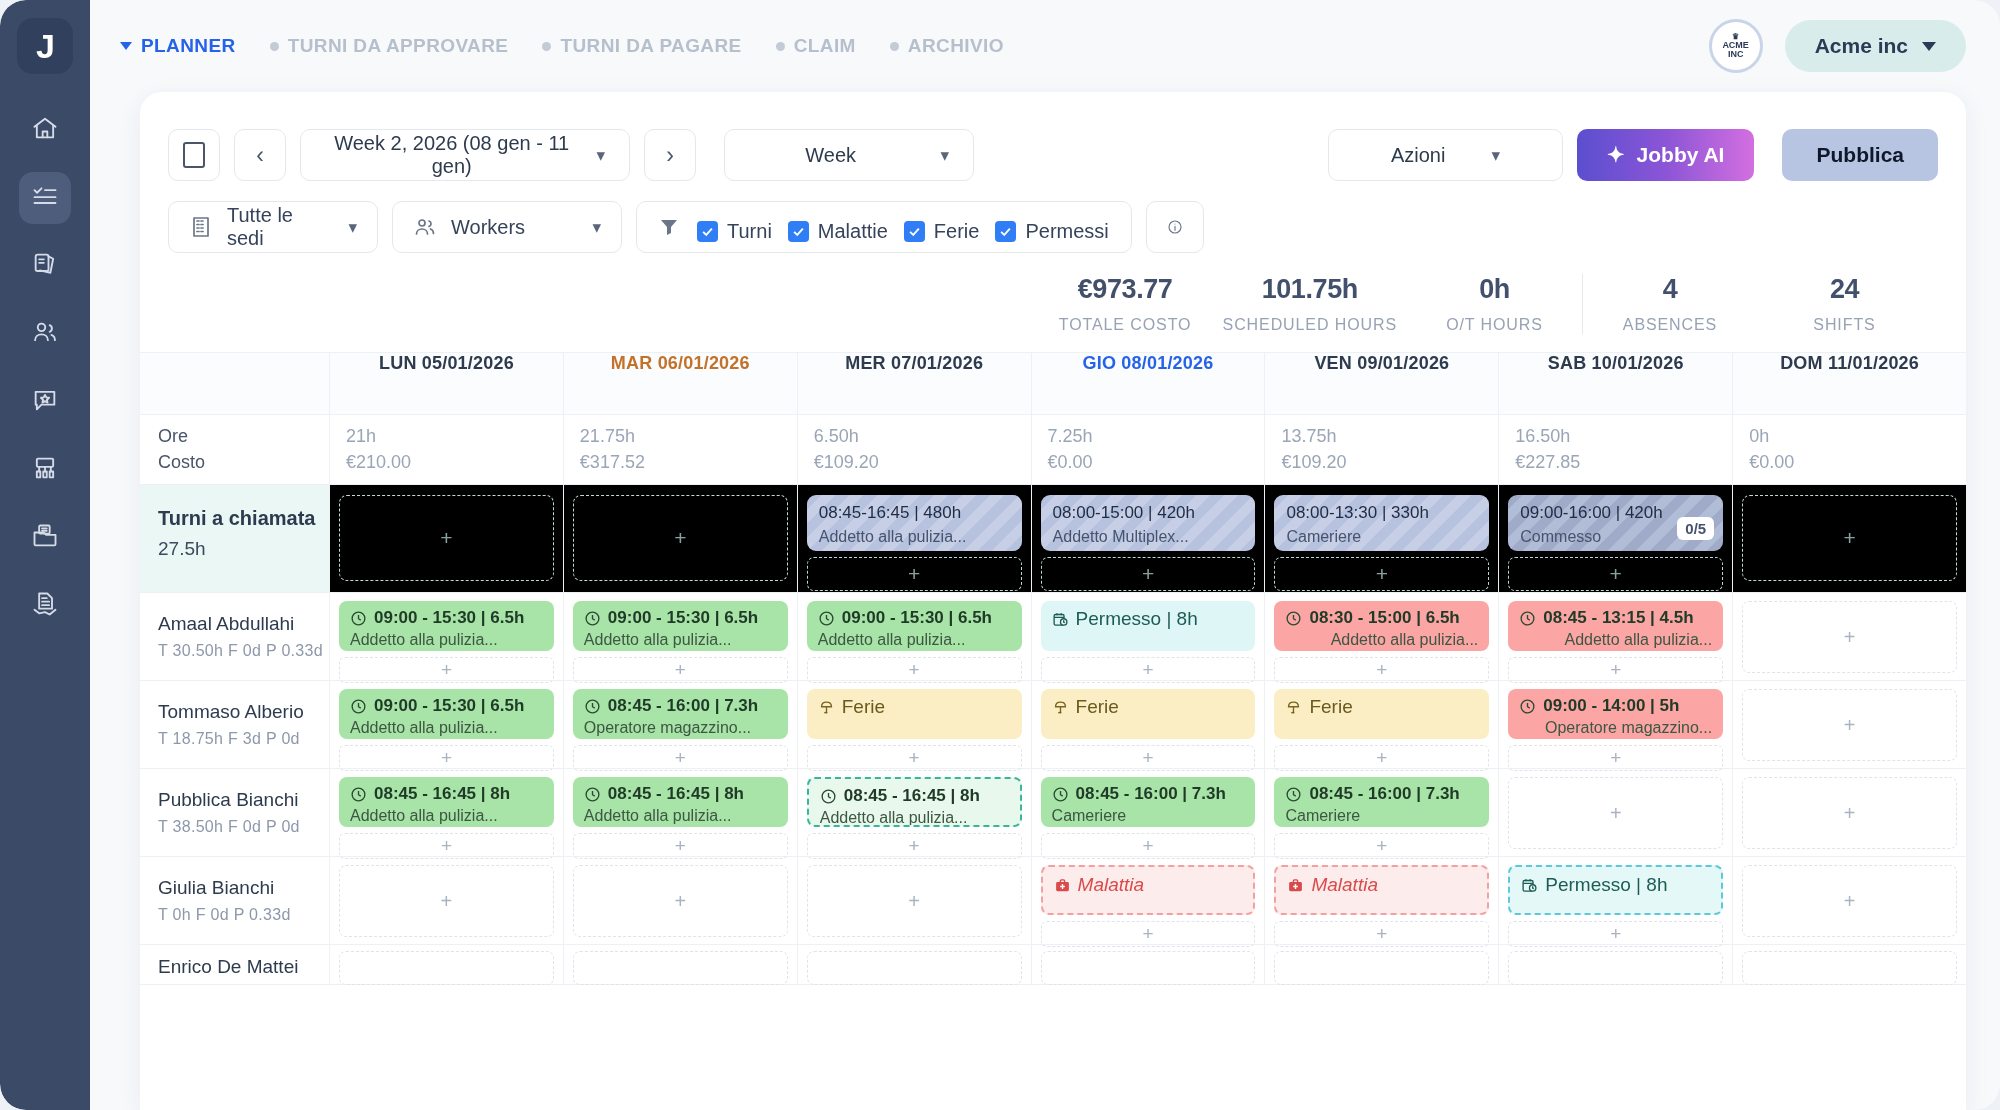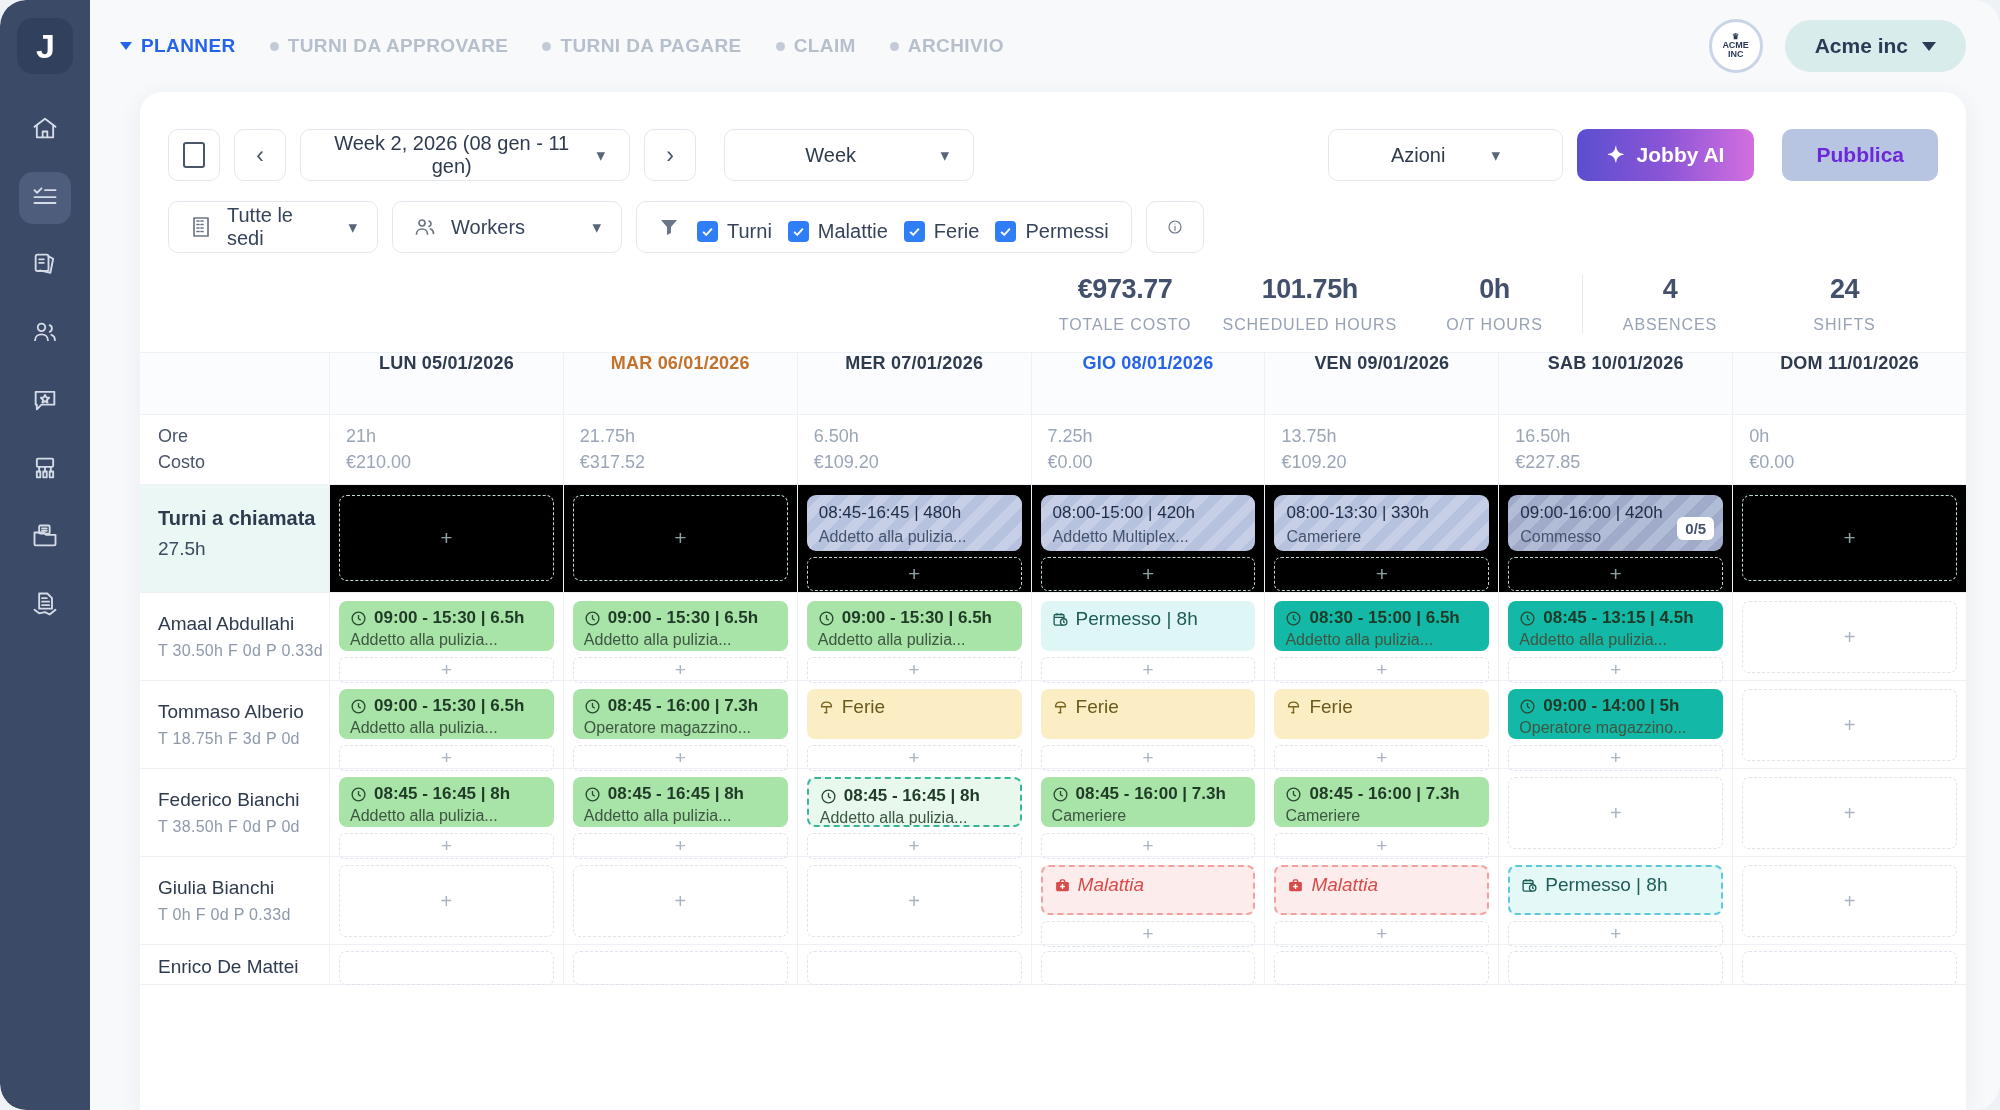--- a/index.html
+++ b/index.html
@@ -95,21 +95,21 @@
   .cv { color: #596579; font-size: 17px; }
   .spacer { flex: 1; }
   .btn-ai {
     height: 52px; border-radius: 10px; padding: 0 30px;
     background: linear-gradient(90deg,#5b4fcf 0%,#8b55d6 50%,#d36fe0 100%);
     color:#fff; font-size: 21px; font-weight: 700;
     display:flex; align-items:center; gap:12px; cursor:pointer;
   }
   .btn-pub {
     height: 52px; border-radius: 10px; padding: 0 34px;
-    background: #b7c5e2; color:#6d28d9; font-size: 21px; font-weight: 700;
+    background: #b7c5e2; color:#0f172a; font-size: 21px; font-weight: 700;
     display:flex; align-items:center; cursor:pointer; margin-left: 14px;
   }
 
   .filters { display:flex; align-items:center; gap: 14px; padding: 0 28px; height: 66px; }
   .fctl {
     border:1px solid #e3e8ee; border-radius:10px; height: 52px; background:#fff;
     display:flex; align-items:center; gap:14px; padding: 0 20px; cursor:pointer; color:#36435a; font-size:20px;
   }
   .fctl.sedi { width: 210px; }
   .fctl.workers { width: 230px; justify-content: space-between; }
@@ -174,21 +174,21 @@
   .wrow .daycol { height: 88px; border-bottom:1px solid #edf0f4; padding: 8px 9px; }
   .wname { font-size: 19px; color:#2e3b4e; }
   .wmeta { font-size: 16px; color:#8d98ab; letter-spacing:.3px; }
 
   .chip {
     height: 50px; border-radius: 8px; padding: 7px 11px; overflow:hidden;
   }
   .chip .l1 { font-size: 17px; font-weight: 700; color:#1f3a26; display:flex; align-items:center; gap:7px; white-space:nowrap;}
   .chip .l2 { font-size: 16px; color:#3d5742; margin-top: 3px; white-space:nowrap; overflow:hidden; text-overflow:ellipsis;}
   .chip.green { background:#a8e3a8; }
-  .chip.lime  { background:#14b8a6; }
+  .chip.lime  { background:#fca5a5;text-align:right; }
   .chip.green-draft { background:#e8f8ec; border: 2px dashed #38b59a; }
   .chip.green-draft .l1 { color:#1f3a26; font-weight:700;}
   .chip.ferie { background:#fbeec4; }
   .chip.ferie .l1 { color:#6b5a1e; font-weight:400; font-size:19px; }
   .chip.malattia { background:#fdecec; border:2px dashed #f2a0a0;font-style:italic; }
   .chip.malattia .l1 { color:#d94a4a; font-weight:400; font-size:19px;}
   .chip.permesso { background:#dff6f6; }
   .chip.permesso .l1 { color:#1d5c55; font-weight:400; font-size:19px;}
   .chip.permesso-draft { background:#e4f8f8; border:2px dashed #5cc8d8; }
   .chip.permesso-draft .l1 { color:#1d5c55; font-weight:400; font-size:19px;}
@@ -706,21 +706,21 @@
               <div class="l2">Operatore magazzino...</div>
             </div>
             <div class="plus-cell">+</div>
           </div>
           <div class="daycol">
             <div class="empty-cell">+</div>
           </div>
         </div>
         <div class="row wrow">
           <div class="namecol">
-            <span class="wname">Federico Bianchi</span>
+            <span class="wname">Pubblica Bianchi</span>
             <span class="wmeta">T 38.50h   F 0d   P 0d</span>
           </div>
           <div class="daycol">
             <div class="chip green">
               <div class="l1">
                 <svg class="mini" viewBox="0 0 24 24" style="stroke:#2c4a33;fill:none;stroke-width:1.9">
                   <circle cx="12" cy="12" r="9"></circle>
                   <path d="M12 7v5.3l3.2 2"></path>
                 </svg>
                 <span>08:45 - 16:45 | 8h</span>

